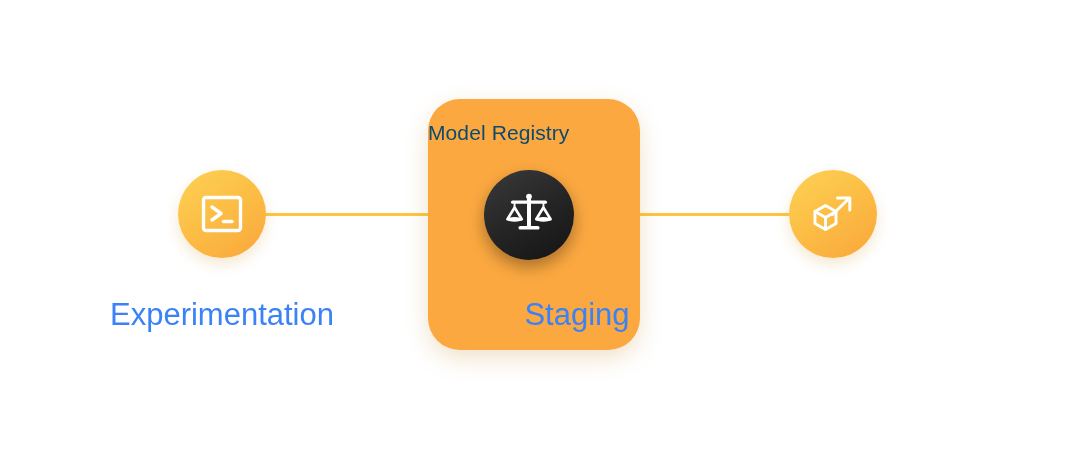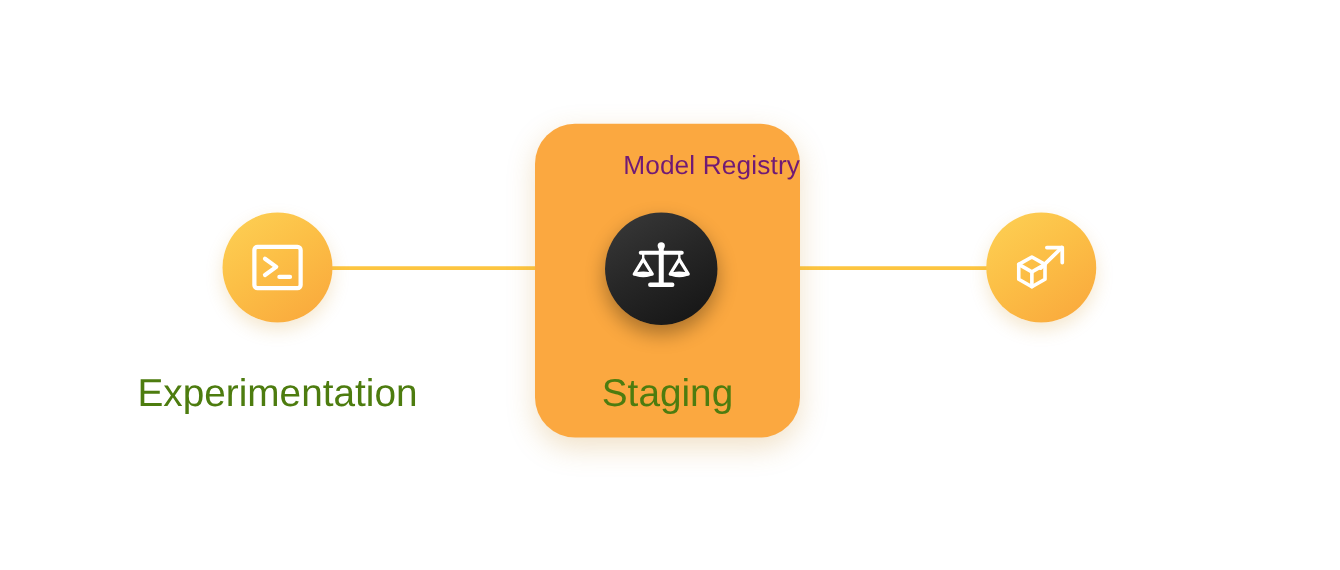--- a/index.html
+++ b/index.html
@@ -56,23 +56,23 @@
     border-radius: 32px;
     background: #FBA840;
     box-shadow: 0 8px 22px rgba(200, 140, 40, 0.25);
     z-index: 2;
   }
   #card-title {
     position: absolute;
     top: 22px;
     left: 0;
     right: 0;
-    text-align: right;
+    text-align: left;
     font-size: 21px;
-    color: #701a75;
+    color: #0c4a6e;
     font-weight: 400;
     letter-spacing: 0.1px;
     white-space: nowrap;
   }
 
   
   #registry-circle {
     position: absolute;
     left: 484px;
     top: 170px;
@@ -87,26 +87,26 @@
     z-index: 4;
   }
 
   
   .stage-label {
     position: absolute;
     top: 297px;
     text-align: center;
     font-size: 31px;
     font-weight: 400;
-    color: #4d7c0f;
+    color: #3b82f6;
     white-space: nowrap;
     z-index: 5;
   }
   #label-experimentation { left: 62px;  width: 320px; }
-  #label-staging         { left: 428px; width: 212px; }
+  #label-staging         { left: 428px; width: 212px; padding-left: 43px; }
   #label-production      { left: 723px; width: 240px; }
 </style>
 </head>
 <body>
 
 <div id="canvas">
 
   <div class="connector" id="connector-left"></div>
   <div class="connector" id="connector-right"></div>
 

